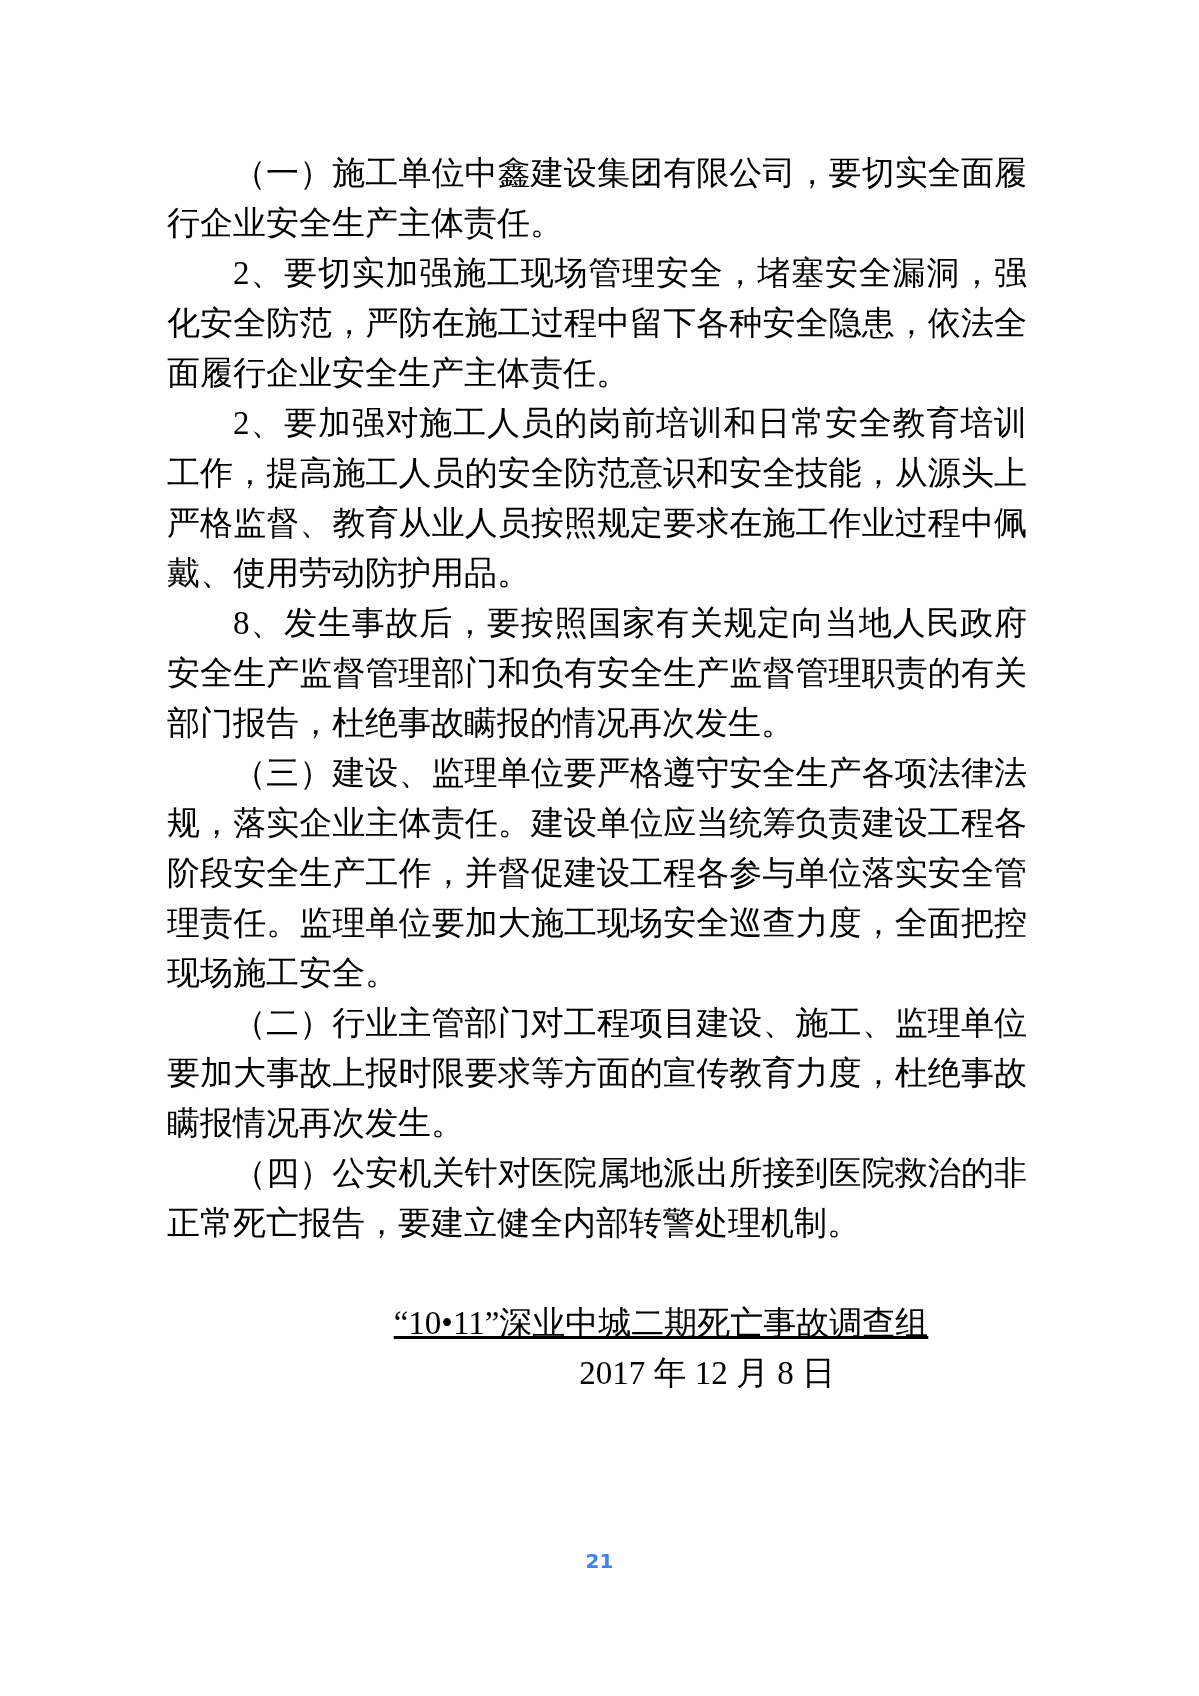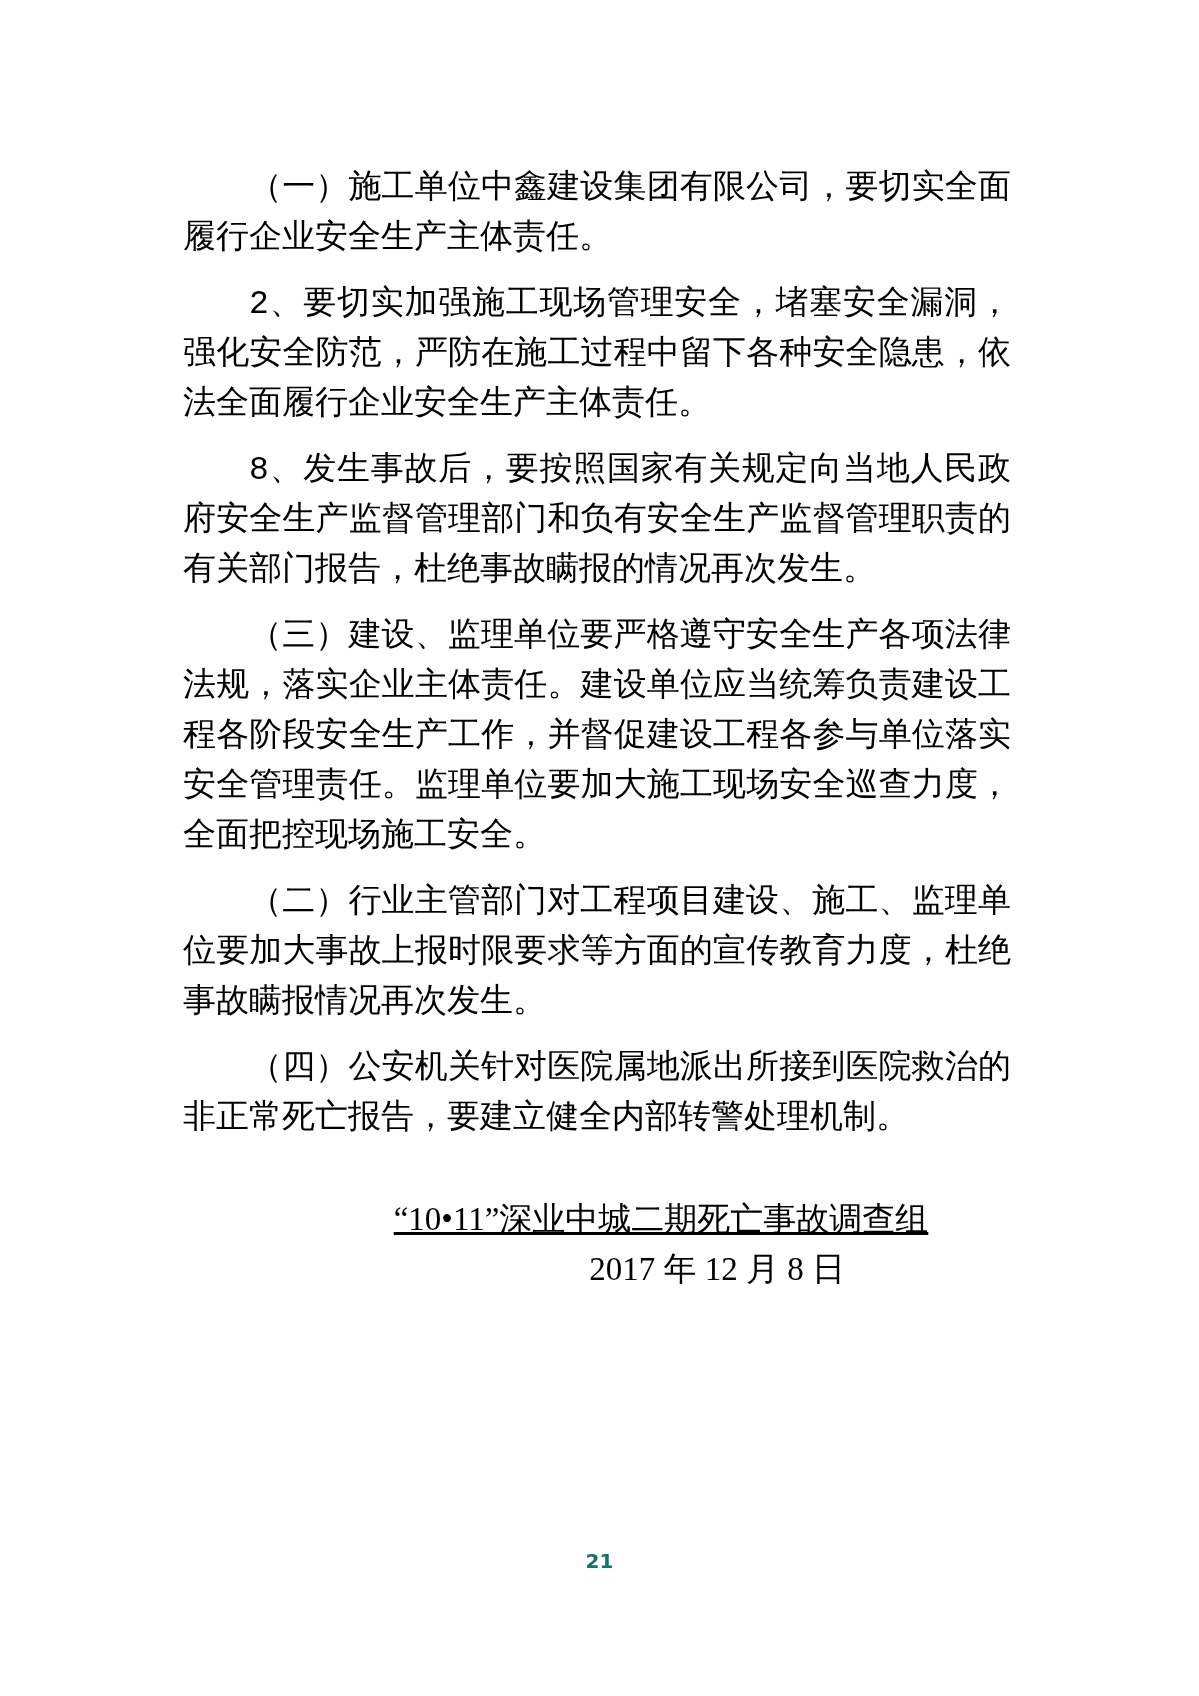--- a/index.html
+++ b/index.html
@@ -20,61 +20,61 @@
     position: absolute;
     left: 167px;
     top: 148px;
     width: 860px;
     font-size: 33px;
     line-height: 50px;
     text-align: justify;
     text-justify: inter-ideograph;
   }
   .para {
-    margin: 16px;
+    margin: 0;
     text-indent: 2em;
     word-break: break-all;
-    font-family: Liberation Mono, monospace;
   }
   .signature {
     margin: 50px 0 0 0;
     text-indent: 0;
     text-align: center;
     position: relative;
     left: 64px;
     white-space: nowrap;
     text-decoration: underline;
   }
   .date {
     margin: 0;
     text-indent: 0;
     text-align: center;
     position: relative;
-    left: 120px;
+    left: 110px;
     white-space: nowrap;
   }
   .page-number {
     position: absolute;
     top: 1549px;
     left: 0;
     width: 100%;
     text-align: center;
     font-family: "DejaVu Sans", "Liberation Sans", sans-serif;
     font-size: 20px;
     font-weight: bold;
-    color: #0f766e;
+    color: #3b82f6;
   }
 </style>
 </head>
 <body>
 
 <div class="page">
   <div class="content">
     <p class="para">（一）施工单位中鑫建设集团有限公司，要切实全面履行企业安全生产主体责任。</p>
     <p class="para">2、要切实加强施工现场管理安全，堵塞安全漏洞，强化安全防范，严防在施工过程中留下各种安全隐患，依法全面履行企业安全生产主体责任。</p>
+    <p class="para">2、要加强对施工人员的岗前培训和日常安全教育培训工作，提高施工人员的安全防范意识和安全技能，从源头上严格监督、教育从业人员按照规定要求在施工作业过程中佩戴、使用劳动防护用品。</p>
     <p class="para">8、发生事故后，要按照国家有关规定向当地人民政府安全生产监督管理部门和负有安全生产监督管理职责的有关部门报告，杜绝事故瞒报的情况再次发生。</p>
     <p class="para">（三）建设、监理单位要严格遵守安全生产各项法律法规，落实企业主体责任。建设单位应当统筹负责建设工程各阶段安全生产工作，并督促建设工程各参与单位落实安全管理责任。监理单位要加大施工现场安全巡查力度，全面把控现场施工安全。</p>
     <p class="para">（二）行业主管部门对工程项目建设、施工、监理单位要加大事故上报时限要求等方面的宣传教育力度，杜绝事故瞒报情况再次发生。</p>
     <p class="para">（四）公安机关针对医院属地派出所接到医院救治的非正常死亡报告，要建立健全内部转警处理机制。</p>
     <p class="signature">“10•11”深业中城二期死亡事故调查组</p>
     <p class="date">2017 年 12 月 8 日</p>
   </div>
   <div class="page-number">21</div>
 </div>
 

